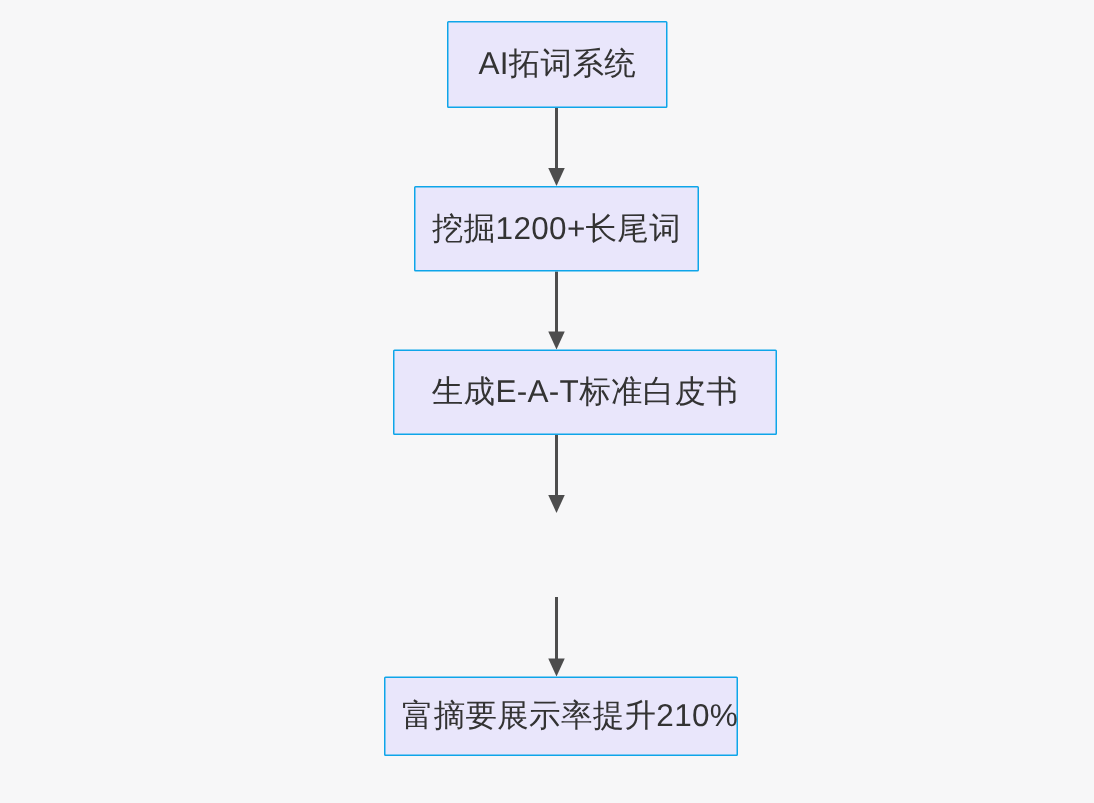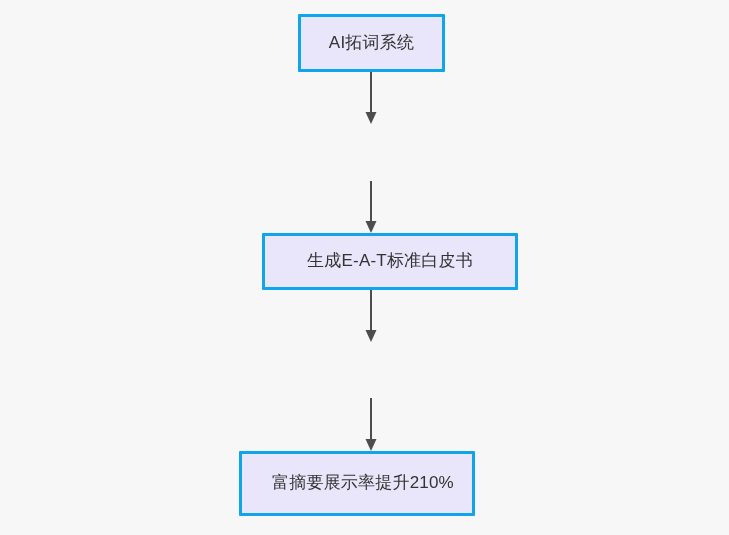--- a/index.html
+++ b/index.html
@@ -16,27 +16,27 @@
   }
   #flowchart {
     position: relative;
     width: 729px;
     height: 535px;
   }
   .node {
     position: absolute;
     box-sizing: border-box;
     background: #e9e6fb;
-    border: 3px solid #0ea5e9;
+    border: 1px solid #0ea5e9;
     border-radius: 1px;
     display: flex;
     align-items: center;
     justify-content: center;
     color: #333333;
-    font-size: 17px;
+    font-size: 21px;
     line-height: 1.2;
     letter-spacing: 0.2px;
     white-space: nowrap;
     text-align: center;
   }
   .node-label {
     display: block;
   }
   .edge {
     position: absolute;
@@ -77,23 +77,26 @@
     <svg width="30" height="53" viewBox="0 0 30 53">
       <line x1="15" y1="0" x2="15" y2="44" stroke="#4d4d4d" stroke-width="2"></line>
       <polygon points="15,53 9.5,41 20.5,41" fill="#4d4d4d"></polygon>
     </svg>
   </div>
 
   <div class="node" style="left:298px; top:14px; width:147px; height:58px;">
     <span class="node-label">AI拓词系统</span>
   </div>
 
+  <div class="node" style="left:276px; top:124px; width:190px; height:57px;">
+    <span class="node-label">挖掘1200+长尾词</span>
+  </div>
 
   <div class="node" style="left:262px; top:233px; width:256px; height:57px;">
     <span class="node-label">生成E-A-T标准白皮书</span>
   </div>
 
 
-  <div class="node" style="left:239px; top:451px; width:236px; height:65px;padding-left:12px;">
+  <div class="node" style="left:256px; top:451px; width:236px; height:53px;padding-left:12px;">
     <span class="node-label">富摘要展示率提升210%</span>
   </div>
 
 </div>
 
 </body></html>

